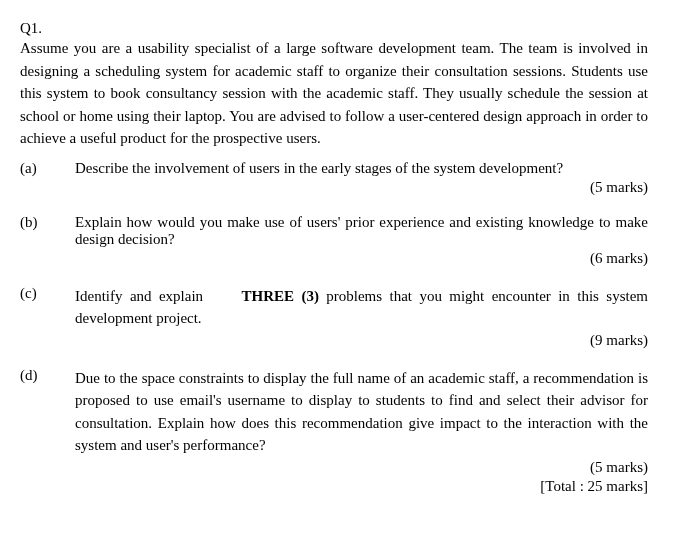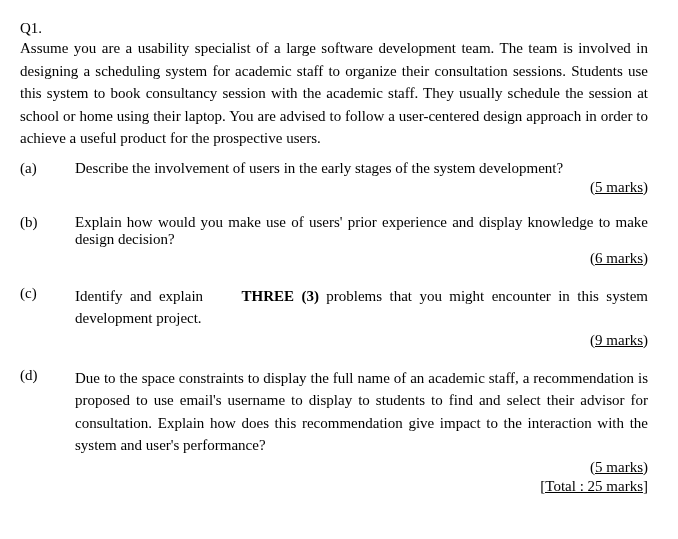--- a/index.html
+++ b/index.html
@@ -77,21 +77,20 @@
       font-family: Liberation Serif, serif;
     }
 
     .sub-text {
       flex: 1;
     }
 
     .total-marks {
       text-align: right;
       margin-top: 2px;
-      text-decoration: underline;
     }
 
     strong {
       font-weight: bold;
       margin-left: 31px;
     }
   </style>
 </head>
 <body>
 
@@ -111,21 +110,21 @@
           <div class="total-marks">
             <span>(5 marks)</span>
           </div>
         </div>
       </div>
 
       <div class="sub-question">
         <div class="sub-label">(b)</div>
         <div class="sub-content">
           <div class="marks-line">
-            <span class="sub-text">Explain how would you make use of users' prior experience and display knowledge to make design decision?</span>
+            <span class="sub-text">Explain how would you make use of users' prior experience and existing knowledge to make design decision?</span>
           </div>
           <div class="total-marks">
             <span>(6 marks)</span>
           </div>
         </div>
       </div>
 
       <div class="sub-question">
         <div class="sub-label">(c)</div>
         <div class="sub-content">

